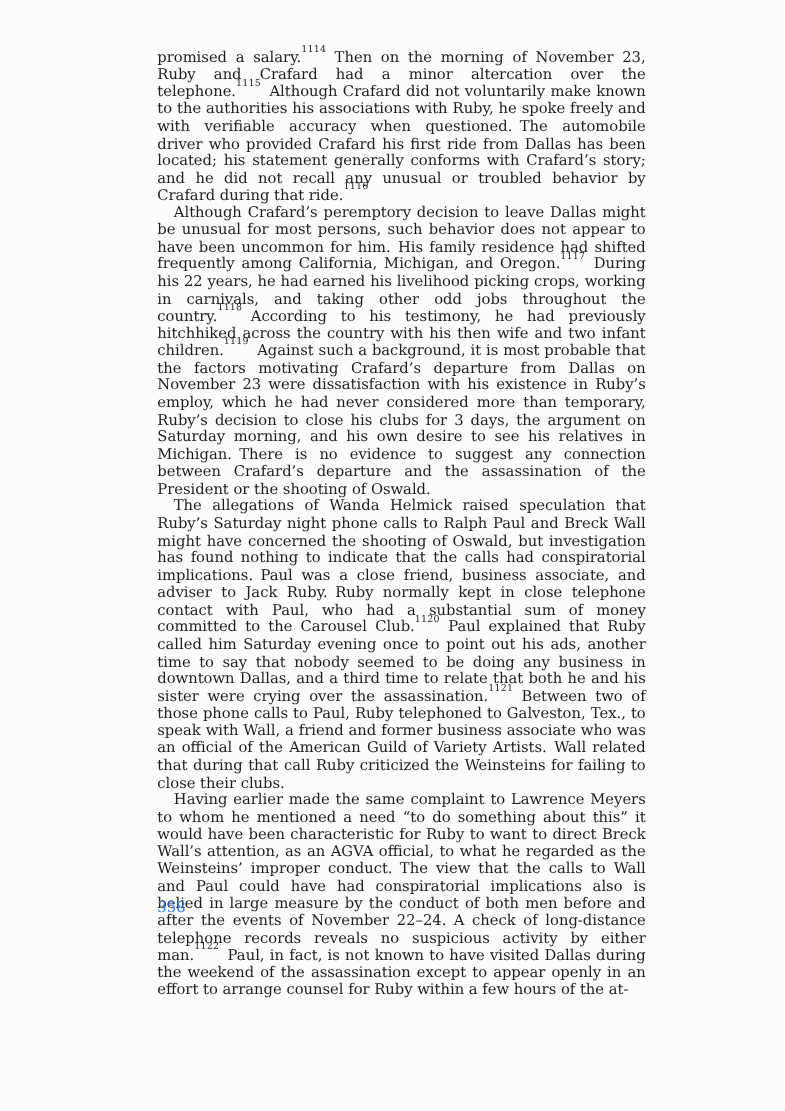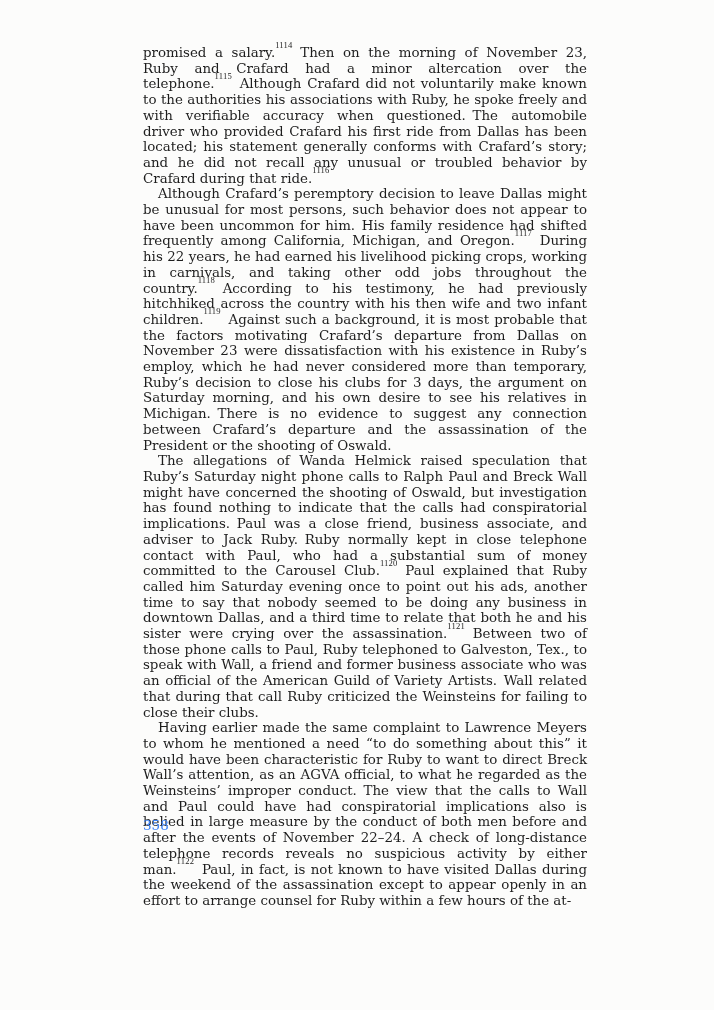--- a/index.html
+++ b/index.html
@@ -32,21 +32,20 @@
   p.para.indent {
     text-indent: 15px;
   }
   sup.fn {
     font-size: 8.6px;
     line-height: 0;
     position: relative;
     top: -4px;
     margin-right: 1px;
     letter-spacing: 0.2px;
-    font-family: Liberation Serif, serif;
   }
   .page-number {
     position: absolute;
     left: 143px;
     top: 817px;
     font-family: "DejaVu Serif", "Liberation Serif", serif;
     font-size: 13.5px;
     color: #3b82f6;
   }
 </style>

